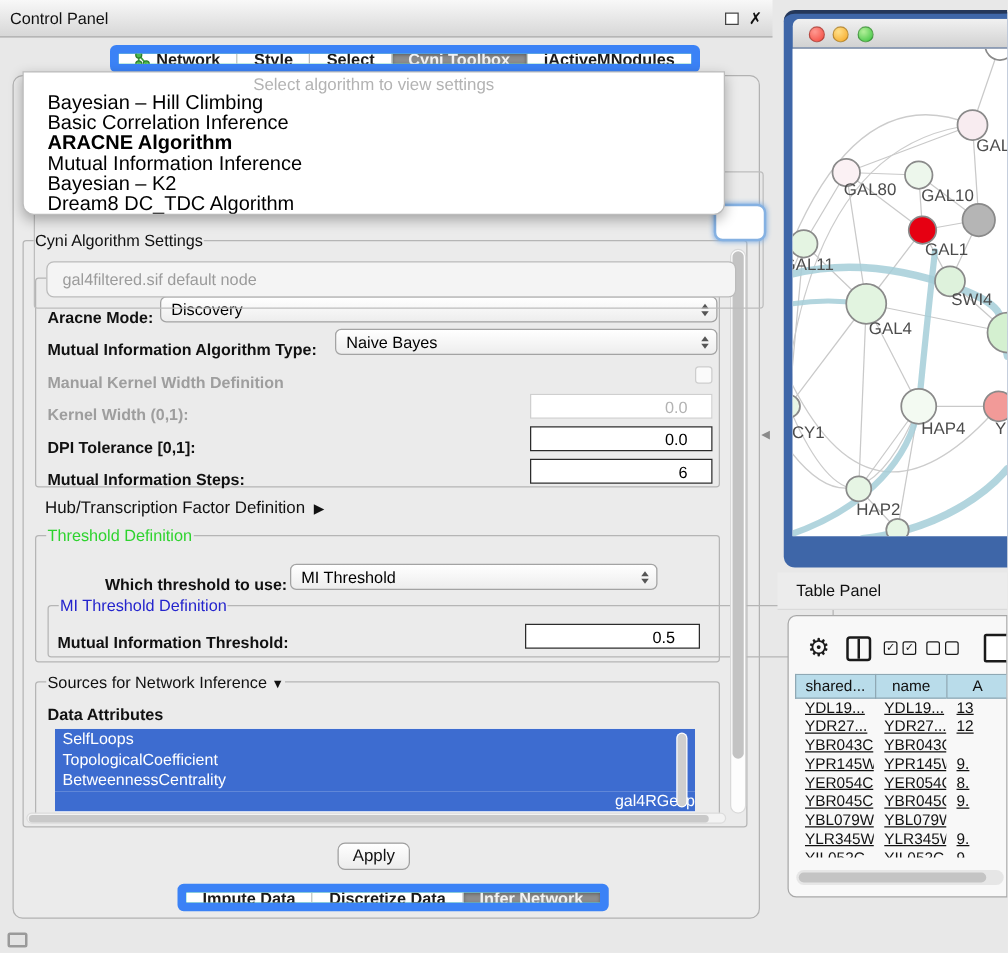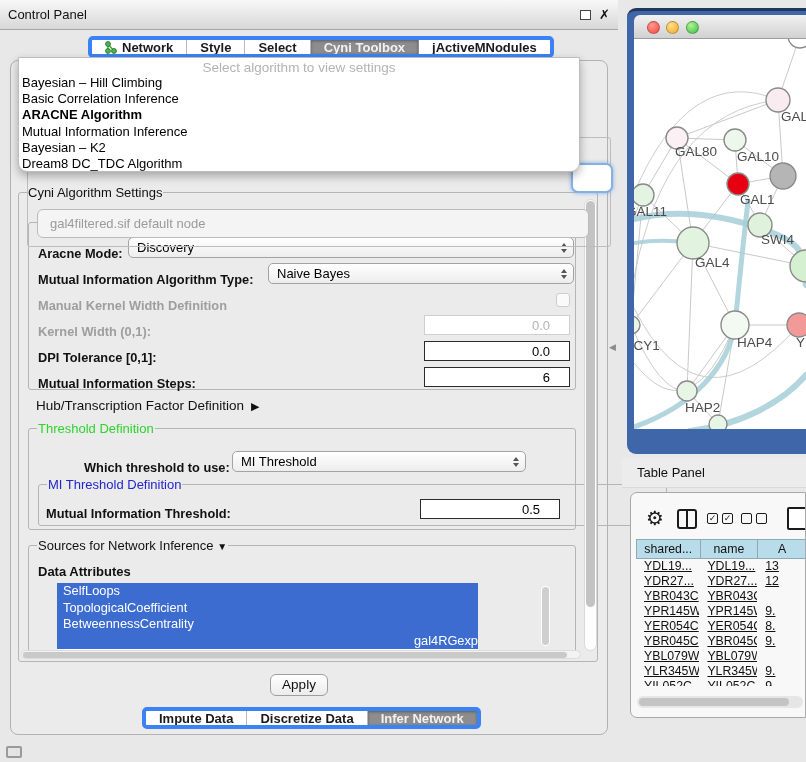--- a/index.html
+++ b/index.html
@@ -10,21 +10,21 @@
   
   #cp-titlebar { position:absolute; left:0; top:0; width:618px; height:30px;
     background:linear-gradient(#f8f8f8,#d7d7d7); border-bottom:1px solid #a6a6a6;
     display:flex; align-items:center; padding:0 8px; }
   #cp-title { font-size:13px; color:#111; }
   #cp-controls { margin-left:auto; display:flex; align-items:center; gap:8px; }
   .float-btn { width:11px; height:10px; border:1.5px solid #444; background:#fff; display:inline-block; }
   .close-btn { font-size:13px; font-weight:bold; color:#111; line-height:10px; }
 
   
-  .seg-bar { position:absolute; display:inline-flex; background:#86efac; border:4px solid #3b82f6;
+  .seg-bar { position:absolute; display:inline-flex; background:#86efac; border:7px solid #3b82f6;
     border-radius:5px; overflow:hidden; height:22px; }
   .seg-tab { font-size:13px; font-weight:600; color:#1a1a1a; padding:2px 13px; display:flex;
     align-items:center; gap:4px; border-right:1px solid #b9b9b9; background:#fff; white-space:nowrap; }
   .seg-tab:last-child { border-right:none; }
   .seg-tab.selected { background:#8d8d8d; color:#f2f2f2; border-right-color:#8d8d8d; box-shadow:inset 0 1px 3px rgba(0,0,0,.35); }
   #top-tabs { left:88px; top:36px; }
   #bottom-tabs { left:142px; top:707px; }
 
   #main-panel { position:absolute; left:10px; top:60px; width:598px; height:675px;
     background:#ebebeb; border:1px solid #b2b2b2; border-radius:8px; }
@@ -36,21 +36,21 @@
     background:#fff; border:2px solid #85b1e2; border-radius:7px; box-shadow:0 0 4px #85b1e2; z-index:1; }
   #hidden-netbox { position:absolute; left:26px; top:148px; width:552px; height:29px;
     background:#f4f4f4; border:1px solid #bbb; border-radius:6px; z-index:1;
     font-size:13px; color:#9b9b9b; padding:6px 0 0 12px; white-space:nowrap; overflow:hidden; }
 
   
   #algo-popup { position:absolute; left:18px; top:57px; width:562px; height:115px; z-index:3;
     background:#fff; border:1px solid #bcbcbc; border-radius:0 0 9px 9px;
     box-shadow:0 4px 10px rgba(0,0,0,.30); overflow:hidden; }
   #dd-prompt { font-size:13.5px; color:#b3b3b3; text-align:center; height:15px; line-height:15px; margin-top:2px; }
-  .dd-item { font-size:13px; color:#000; line-height:16.2px; padding-left:3px; white-space:nowrap; }
+  .dd-item { font-size:16px; color:#000; line-height:16.2px; padding-left:19px; white-space:nowrap; }
   .dd-item.bold { font-weight:bold; }
 
   
   .fieldset { position:absolute; border:1px solid #b5b5b5; border-radius:3px; }
   .legend { position:absolute; top:-8px; left:8px; background:#ebebeb; padding:0 1px;
     font-size:13px; color:#111; white-space:nowrap; }
   .legend.blue { color:#2424cd; }
   .legend.green { color:#2ed32e; }
 
   #settings-fs { left:18px; top:192px; width:580px; height:470px; }
@@ -75,21 +75,21 @@
     text-align:right; padding:0 19px; font-family:inherit; }
   .tfield.strong { border:1.5px solid #2b2b2b; }
   .tfield.dim { border:1px solid #cfcfcf; color:#b3b3b3; }
 
   .checkbox { position:absolute; width:14px; height:14px; border:1px solid #cdcdcd; border-radius:3px; background:#fafafa; }
 
   .tri-right { font-size:11px; color:#111; }
   .tri-down { font-size:10px; color:#111; }
 
   
-  #attr-list { position:absolute; left:44px; top:583px; width:421px; height:67px; background:#fff; overflow:hidden;margin-left:13px; }
+  #attr-list { position:absolute; left:44px; top:583px; width:512px; height:67px; background:#fff; overflow:hidden; }
   .attr-item { height:16.5px; line-height:16.5px; font-size:12.8px; color:#fff; padding-left:6px; }
   .attr-item.sel { background:#3d6cd0; }
   #attr-vscroll { position:absolute; left:541px; top:586px; width:9px; height:60px; background:#fff; border-radius:5px; }
   #attr-vthumb { position:absolute; left:542px; top:587px; width:7px; height:58px; background:#cfcfcf; border-radius:4px; }
 
   
   #set-vtrack { position:absolute; left:584px; top:199px; width:13px; height:452px; background:#fdfdfd; border:1px solid #d9d9d9; border-radius:7px; }
   #set-vthumb { position:absolute; left:586px; top:201px; width:9px; height:406px; background:#c3c3c3; border-radius:5px; }
   #set-htrack { position:absolute; left:21px; top:650px; width:560px; height:9px; background:#f3f3f3; border:1px solid #dcdcdc; border-radius:5px; }
   #set-hthumb { position:absolute; left:23px; top:651.5px; width:544px; height:6.5px; background:#c9c9c9; border-radius:4px; }

